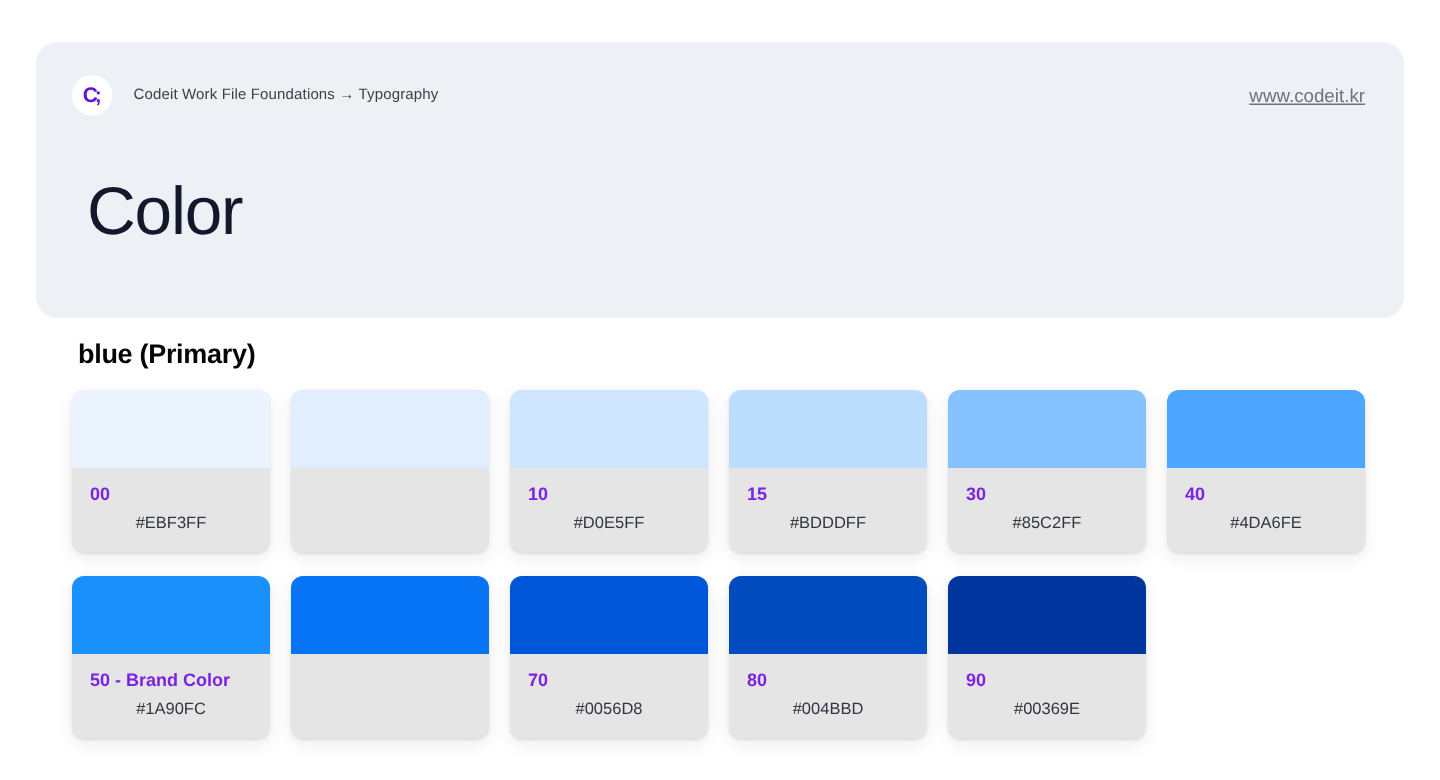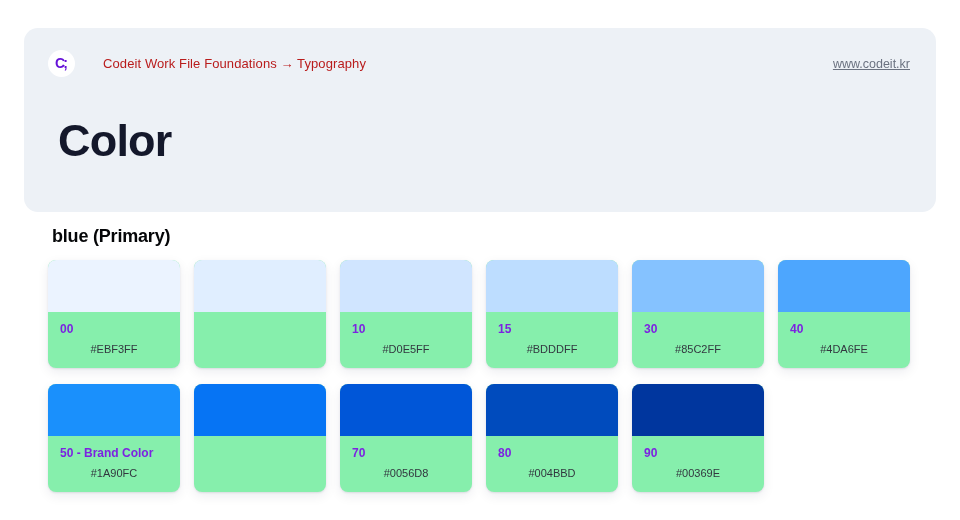--- a/index.html
+++ b/index.html
@@ -34,36 +34,36 @@
   }
   .logo-glyph {
     color: #6510D8;
     font-weight: bold;
     font-size: 14px;
     letter-spacing: -2px;
     line-height: 1;
     transform: translate(-1px, -1px);
   }
   .breadcrumb {
-    margin-left: 28px;
-    font-size: 13px;
-    color: #b91c1c;
+    margin-left: 14px;
+    font-size: 10px;
+    color: #404040;
     letter-spacing: 0.1px;
   }
   .site-link {
     margin-left: auto;
     font-size: 12.5px;
     color: #6B7280;
     text-decoration: underline;
     cursor: pointer;
   }
   .page-title {
     margin: 40px 0 0 10px;
     font-size: 45px;
-    font-weight: bold;
+    font-weight: normal;
     color: #14182B;
     letter-spacing: -0.8px;
     line-height: 1.05;
   }
 
   
   .section {
     position: absolute;
     left: 48px; top: 226px;
     width: 862px;
@@ -74,21 +74,21 @@
     font-weight: bold;
     color: #050608;
     letter-spacing: -0.2px;
   }
   .grid {
     display: grid;
     grid-template-columns: repeat(6, 1fr);
     gap: 16px 14px;
   }
   .card {
-    background: #86efac;
+    background: #e5e5e5;
     border-radius: 8px;
     overflow: hidden;
     box-shadow: 0 1px 2px rgba(13,26,62,.10), 0 4px 12px rgba(13,26,62,.08);
     height: 108px;
   }
   .swatch { height: 52px; }
   .card-body { padding: 10px 12px 12px; }
   .card-label {
     font-size: 12px;
     font-weight: bold;

